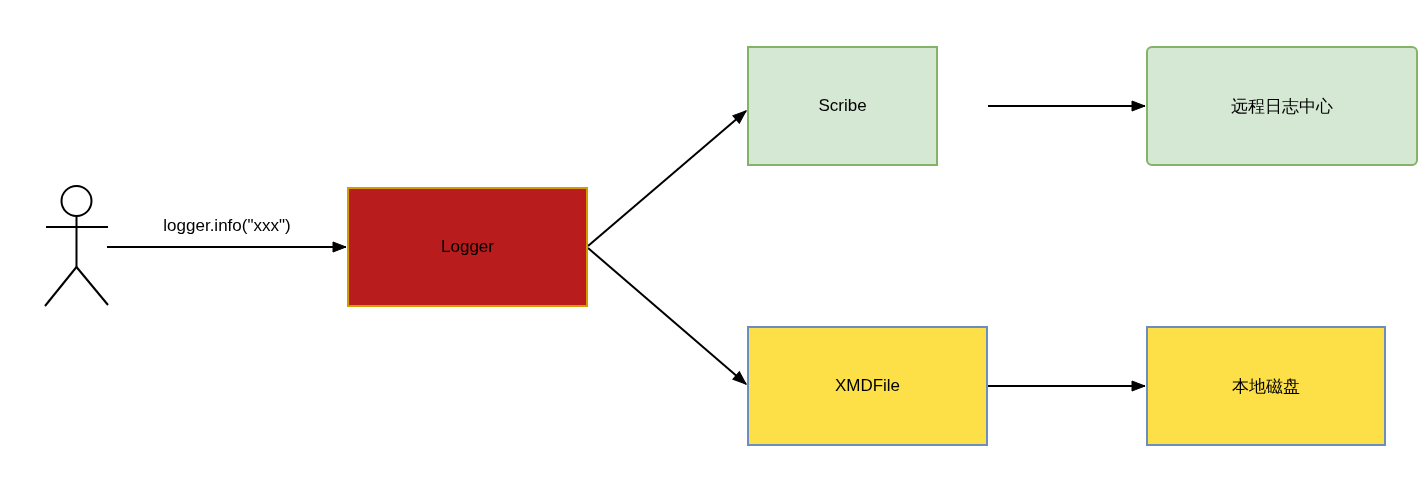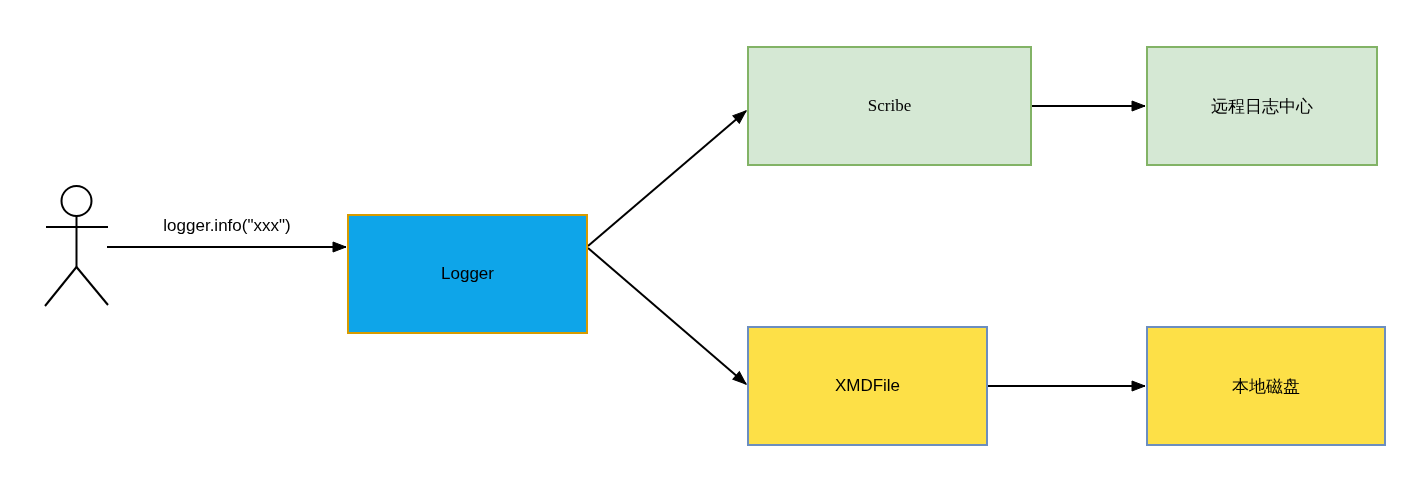--- a/index.html
+++ b/index.html
@@ -27,27 +27,27 @@
     position: absolute;
     box-sizing: border-box;
     display: flex;
     align-items: center;
     justify-content: center;
     font-size: 17px;
     color: #000000;
     text-align: center;
     border: 2px solid;
   }
-  .node-orange { background: #0ea5e9; border-color: #d79b00; margin-top: 27px; }
+  .node-orange { background: #b91c1c; border-color: #d79b00; }
   .node-green  { background: #d5e8d4; border-color: #82b366; }
   .node-blue   { background: #fde047; border-color: #6c8ebf; }
 
   #node-logger      { left: 347px;  top: 187px; width: 241px; height: 120px; }
-  #node-scribe      { left: 747px;  top: 46px;  width: 285px; height: 120px; font-family: Liberation Serif, serif; }
-  #node-remote      { left: 1146px; top: 46px;  width: 232px; height: 120px; }
+  #node-scribe      { left: 747px;  top: 46px;  width: 191px; height: 120px; }
+  #node-remote      { left: 1146px; top: 46px;  width: 272px; height: 120px; border-radius: 6px; }
   #node-xmdfile     { left: 747px;  top: 326px; width: 241px; height: 120px; }
   #node-localdisk   { left: 1146px; top: 326px; width: 240px; height: 120px; }
 
   .edge-label {
     position: absolute;
     left: 118px;
     top: 215px;
     width: 218px;
     text-align: center;
     font-size: 17px;

